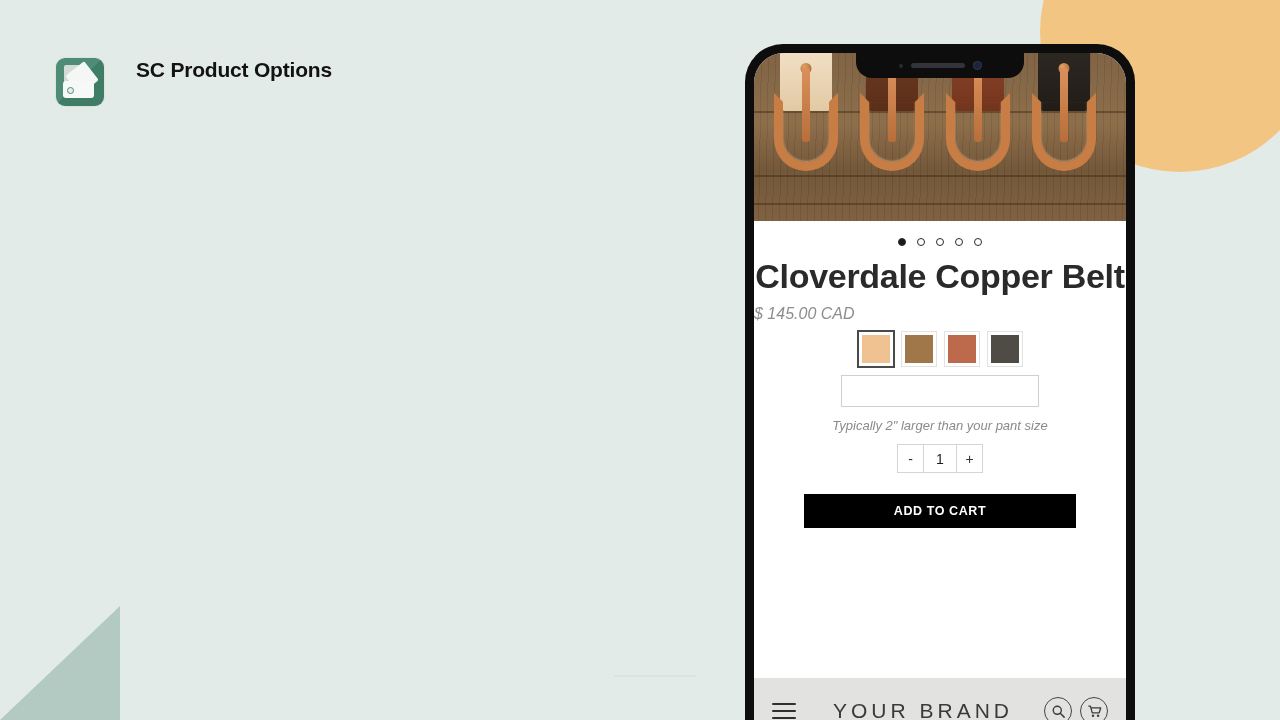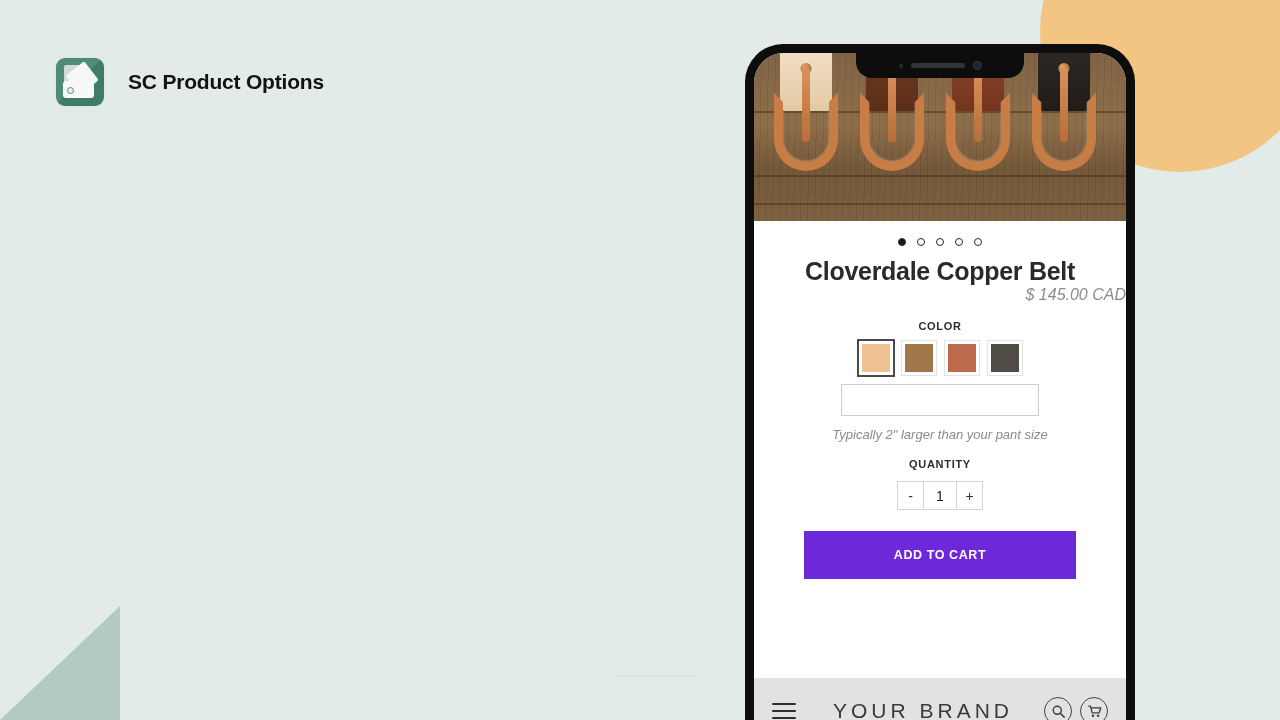--- a/index.html
+++ b/index.html
@@ -54,22 +54,21 @@
     width: 720px;
     height: 720px;
     z-index: 2;
   }
 
   .brand-row {
     position: absolute;
     left: 56px;
     top: 58px;
     display: flex;
-    align-items: center;
-    gap: 24px;
+    gap: 32px;
   }
   .brand-logo {
     width: 48px;
     height: 48px;
     border-radius: 9px;
     background: linear-gradient(135deg, #4e8c76 0%, #4e8c76 48%, #3f7d67 48%, #3f7d67 100%);
     position: relative;
     overflow: hidden;
     flex: none;
     box-shadow: 0 0 0 1px rgba(0,0,0,0.03);
@@ -273,31 +272,32 @@
     width: 8px;
     height: 8px;
     border-radius: 50%;
     border: 1.4px solid #2a2a2a;
     box-sizing: border-box;
   }
   .dot.active { background: #1a1a1a; }
 
   .product-title {
     text-align: center;
-    font-size: 25px;
+    font-size: 34px;
     font-weight: bold;
     color: #2a2a2a;
     margin: 11px 0 0 0;
     letter-spacing: -0.3px;
   }
   .product-price {
-    text-align: right;
+    text-align: left;
     font-size: 16px;
     font-style: italic;
     color: #8d8d8d;
+    margin-top: 9px;
   }
   .opt-label-caps {
     text-align: center;
     font-size: 11px;
     font-weight: bold;
     color: #2d2d2d;
     letter-spacing: 0.7px;
     margin-top: 16px;
   }
   .swatches {
@@ -373,22 +373,22 @@
     color: #1c1c1c;
     background: #fff;
     border-left: 1px solid #d5d5d5;
     border-right: 1px solid #d5d5d5;
   }
 
   .atc-btn {
     display: block;
     margin: 21px auto 0 auto;
     width: 272px;
-    height: 48px;
-    background: #6d28d9;
+    height: 34px;
+    background: #000000;
     color: #ffffff;
     font-size: 12.5px;
     font-weight: bold;
     letter-spacing: 0.6px;
     border: none;
     font-family: "Liberation Sans", sans-serif;
     cursor: pointer;
   }
 
   .bottom-bar {
@@ -507,33 +507,31 @@
       <span class="dot active"></span>
       <span class="dot"></span>
       <span class="dot"></span>
       <span class="dot"></span>
       <span class="dot"></span>
     </div>
 
     <div class="product-title">Cloverdale Copper Belt</div>
     <div class="product-price">$ 145.00 CAD</div>
 
-    <div class="opt-label-caps">COLOR</div>
 
     <div class="swatches">
       <span class="swatch selected" style="background:#f0c291;"></span>
       <span class="swatch" style="background:#9f7748;"></span>
       <span class="swatch" style="background:#bd6a4c;"></span>
       <span class="swatch" style="background:#4f4b45;"></span>
     </div>
 
     <input class="text-input" type="text" value="" style="">
     <div class="helper-text">Typically 2" larger than your pant size</div>
 
-    <div class="opt-label-caps">QUANTITY</div>
     <div class="qty-wrap">
       <div class="qty-box">
         <div class="qty-btn">-</div>
         <div class="qty-val">1</div>
         <div class="qty-btn">+</div>
       </div>
     </div>
 
     <button class="atc-btn">ADD TO CART</button>
 

